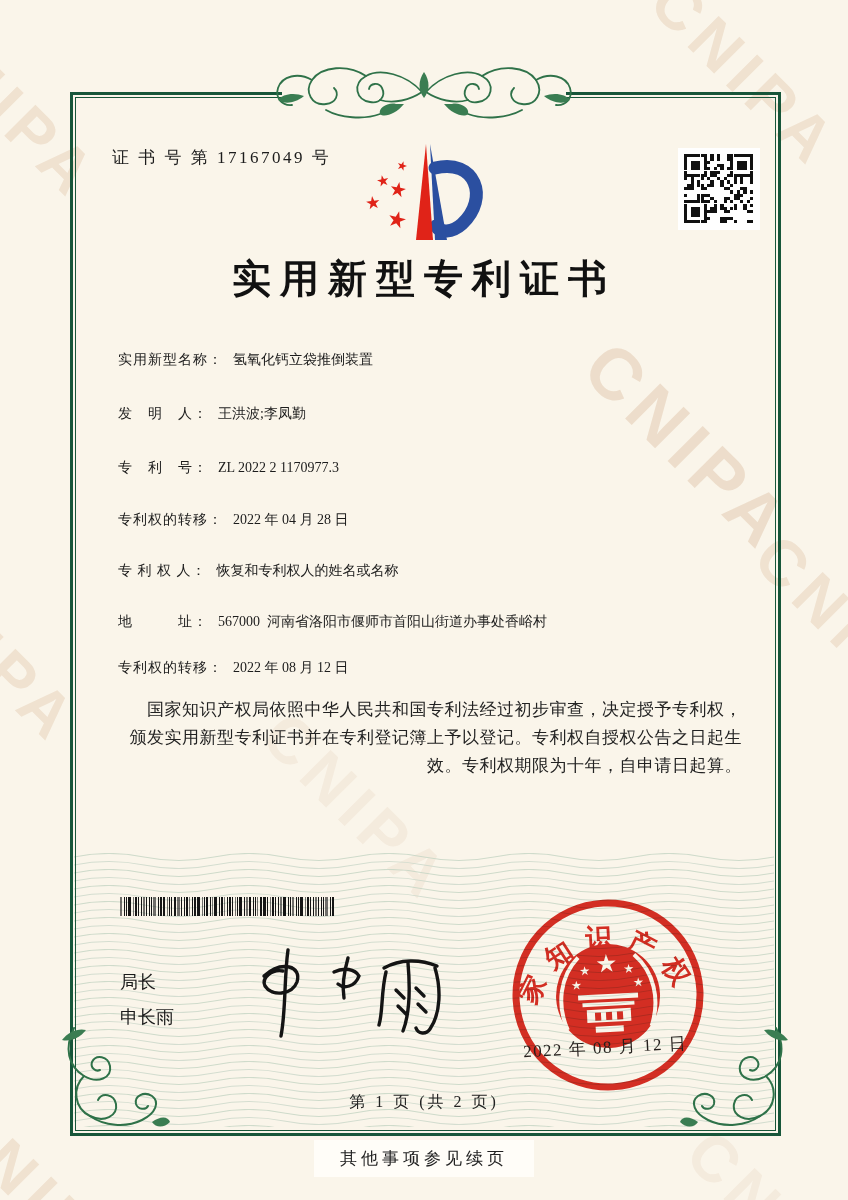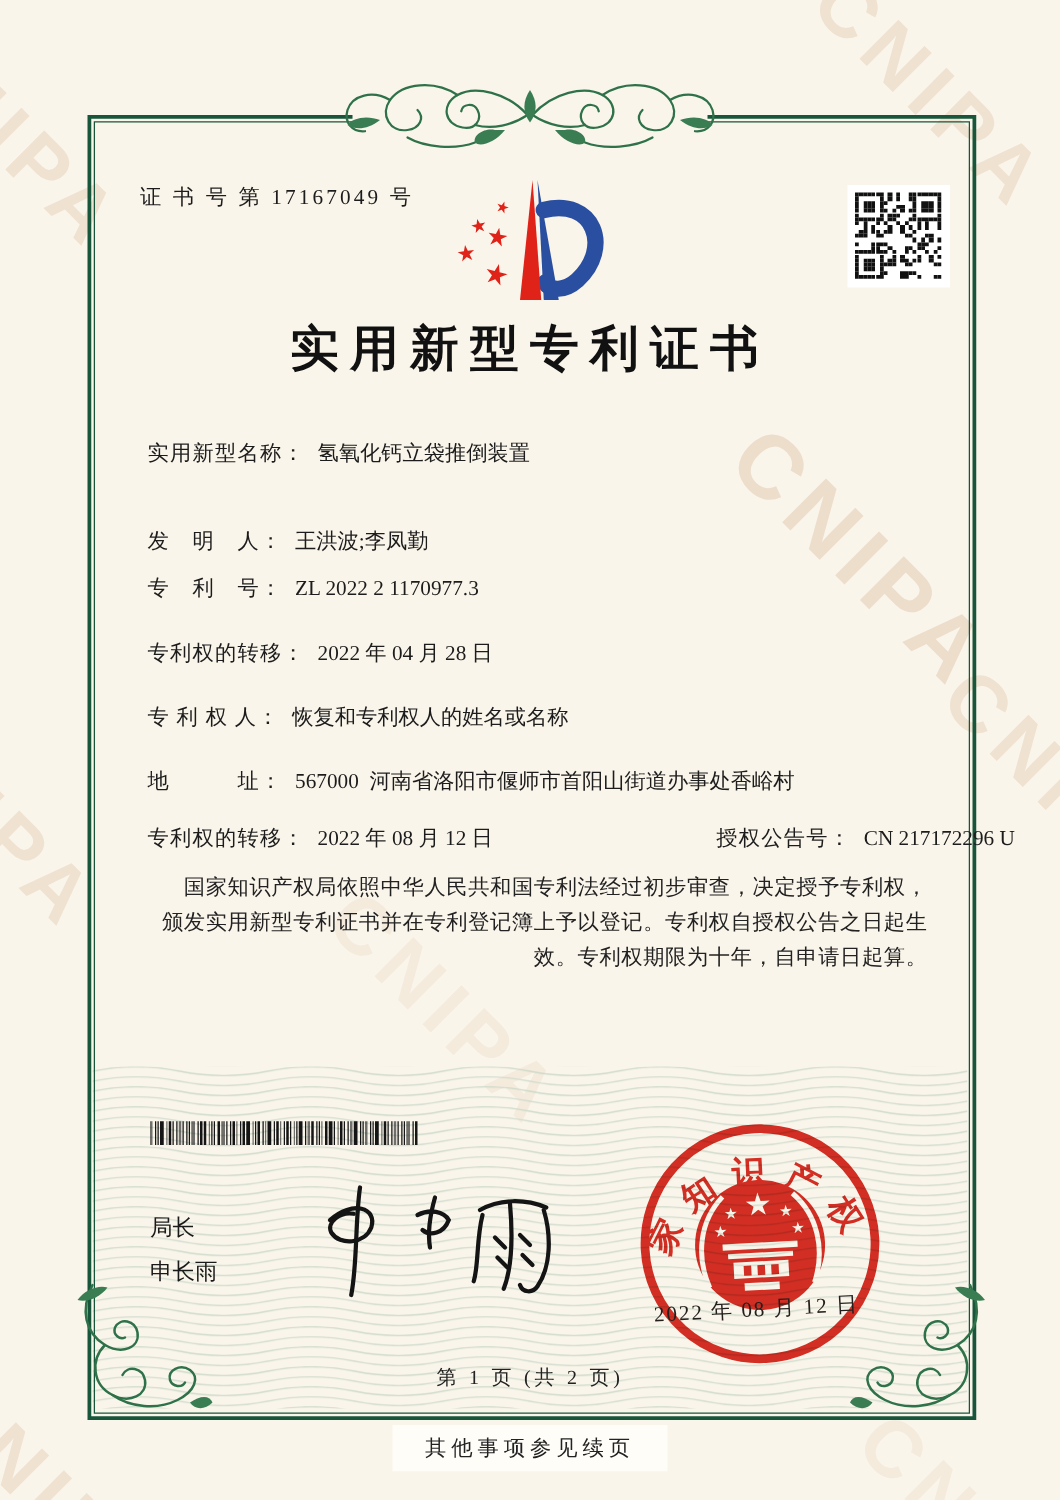--- a/index.html
+++ b/index.html
@@ -34,21 +34,21 @@
   .cert-no{position:absolute;left:112px;top:146px;z-index:4;
     font-size:17px;letter-spacing:2.5px;}
   .logo{position:absolute;left:340px;top:136px;z-index:4;}
   .qr{position:absolute;left:678px;top:148px;width:70px;height:70px;
     background:#fff;padding:6px;z-index:4;}
   .qr-grid{position:relative;width:70px;height:70px;background:#fff;}
   .qr-grid i{position:absolute;width:3.3px;height:3.3px;background:#111;}
   .title{position:absolute;left:0;right:0;top:252px;z-index:4;
     text-align:center;font-size:39px;font-weight:bold;letter-spacing:9px;color:#111;}
   
-  .row{position:absolute;left:118px;z-index:4;font-size:17px;}
+  .row{position:absolute;left:118px;z-index:4;font-size:14px;}
   .flabel{letter-spacing:1px;}
   .fvalue{margin-left:10px;white-space:pre;}
   .grant2{position:absolute;left:455px;top:0;}
   
   .body-text{position:absolute;left:110px;top:696px;width:632px;z-index:4;text-align:right;}
   .body-text p{margin:0;font-size:17px;line-height:1.64;text-indent:2em;
     letter-spacing:0.5px;color:#222;}
   
   .barcode{position:absolute;left:120px;top:897px;width:220px;height:19px;
     z-index:4;font-size:0;}
@@ -359,40 +359,37 @@
       <i style="left:62.7px;top:66.0px"></i>
       <i style="left:66.0px;top:66.0px"></i>
     </div>
 </div>
 
 <div class="title">实用新型专利证书</div>
 
 <div class="row" style="top:351px">
   <span class="flabel">实用新型名称：</span><span class="fvalue">氢氧化钙立袋推倒装置</span>
 </div>
-<div class="row" style="top:421px">
+<div class="row" style="top:405px">
   <span class="flabel">发　明　人：</span><span class="fvalue">王洪波;李凤勤</span>
 </div>
 <div class="row" style="top:459px">
   <span class="flabel">专　利　号：</span><span class="fvalue">ZL 2022 2 1170977.3</span>
 </div>
 <div class="row" style="top:511px">
   <span class="flabel">专利权的转移：</span><span class="fvalue">2022 年 04 月 28 日</span>
 </div>
 <div class="row" style="top:562px">
   <span class="flabel">专 利 权 人：</span><span class="fvalue">恢复和专利权人的姓名或名称</span>
 </div>
 <div class="row" style="top:613px">
   <span class="flabel">地　　　址：</span><span class="fvalue">567000  河南省洛阳市偃师市首阳山街道办事处香峪村</span>
 </div>
 <div class="row" style="top:659px;right:0;left:118px">
   <span class="flabel">专利权的转移：</span><span class="fvalue">2022 年 08 月 12 日</span>
-  <span class="grant2">
-    <span class="flabel">授权公告号：</span><span class="fvalue">CN 217172296 U</span>
-  </span>
 </div>
 
 <div class="body-text">
   <p>国家知识产权局依照中华人民共和国专利法经过初步审查，决定授予专利权，颁发实用新型专利证书并在专利登记簿上予以登记。专利权自授权公告之日起生效。专利权期限为十年，自申请日起算。</p>
 </div>
 
 <div class="barcode"><b style="width:2px;margin-right:2px;opacity:0.6"></b><b style="width:1px;margin-right:1px;opacity:1"></b><b style="width:1px;margin-right:1px;opacity:1"></b><b style="width:3px;margin-right:2px;opacity:1"></b><b style="width:1px;margin-right:1px;opacity:0.6"></b><b style="width:2px;margin-right:1px;opacity:1"></b><b style="width:1px;margin-right:2px;opacity:1"></b><b style="width:1px;margin-right:1px;opacity:1"></b><b style="width:2px;margin-right:1px;opacity:0.6"></b><b style="width:1px;margin-right:2px;opacity:1"></b><b style="width:1px;margin-right:1px;opacity:1"></b><b style="width:1px;margin-right:1px;opacity:1"></b><b style="width:3px;margin-right:2px;opacity:0.6"></b><b style="width:1px;margin-right:1px;opacity:1"></b><b style="width:2px;margin-right:1px;opacity:1"></b><b style="width:2px;margin-right:2px;opacity:1"></b><b style="width:1px;margin-right:1px;opacity:0.6"></b><b style="width:1px;margin-right:1px;opacity:1"></b><b style="width:1px;margin-right:2px;opacity:1"></b><b style="width:2px;margin-right:1px;opacity:1"></b><b style="width:3px;margin-right:1px;opacity:0.6"></b><b style="width:1px;margin-right:2px;opacity:1"></b><b style="width:1px;margin-right:1px;opacity:1"></b><b style="width:2px;margin-right:1px;opacity:1"></b><b style="width:1px;margin-right:2px;opacity:0.6"></b><b style="width:1px;margin-right:1px;opacity:1"></b><b style="width:2px;margin-right:1px;opacity:1"></b><b style="width:3px;margin-right:2px;opacity:1"></b><b style="width:1px;margin-right:1px;opacity:0.6"></b><b style="width:1px;margin-right:1px;opacity:1"></b><b style="width:2px;margin-right:2px;opacity:1"></b><b style="width:1px;margin-right:1px;opacity:1"></b><b style="width:1px;margin-right:1px;opacity:0.6"></b><b style="width:3px;margin-right:2px;opacity:1"></b><b style="width:1px;margin-right:1px;opacity:1"></b><b style="width:2px;margin-right:1px;opacity:1"></b><b style="width:1px;margin-right:2px;opacity:0.6"></b><b style="width:1px;margin-right:1px;opacity:1"></b><b style="width:2px;margin-right:1px;opacity:1"></b><b style="width:1px;margin-right:2px;opacity:1"></b><b style="width:1px;margin-right:1px;opacity:0.6"></b><b style="width:1px;margin-right:1px;opacity:1"></b><b style="width:3px;margin-right:2px;opacity:1"></b><b style="width:1px;margin-right:1px;opacity:1"></b><b style="width:2px;margin-right:1px;opacity:0.6"></b><b style="width:2px;margin-right:2px;opacity:1"></b><b style="width:1px;margin-right:1px;opacity:1"></b><b style="width:1px;margin-right:1px;opacity:1"></b><b style="width:1px;margin-right:2px;opacity:0.6"></b><b style="width:2px;margin-right:1px;opacity:1"></b><b style="width:3px;margin-right:1px;opacity:1"></b><b style="width:1px;margin-right:2px;opacity:1"></b><b style="width:1px;margin-right:1px;opacity:0.6"></b><b style="width:2px;margin-right:1px;opacity:1"></b><b style="width:1px;margin-right:2px;opacity:1"></b><b style="width:1px;margin-right:1px;opacity:1"></b><b style="width:2px;margin-right:1px;opacity:0.6"></b><b style="width:3px;margin-right:2px;opacity:1"></b><b style="width:1px;margin-right:1px;opacity:1"></b><b style="width:1px;margin-right:1px;opacity:1"></b><b style="width:2px;margin-right:2px;opacity:0.6"></b><b style="width:1px;margin-right:1px;opacity:1"></b><b style="width:1px;margin-right:1px;opacity:1"></b><b style="width:3px;margin-right:2px;opacity:1"></b><b style="width:1px;margin-right:1px;opacity:0.6"></b><b style="width:2px;margin-right:1px;opacity:1"></b><b style="width:1px;margin-right:2px;opacity:1"></b><b style="width:1px;margin-right:1px;opacity:1"></b><b style="width:2px;margin-right:1px;opacity:0.6"></b><b style="width:1px;margin-right:2px;opacity:1"></b><b style="width:1px;margin-right:1px;opacity:1"></b><b style="width:1px;margin-right:1px;opacity:1"></b><b style="width:3px;margin-right:2px;opacity:0.6"></b><b style="width:1px;margin-right:1px;opacity:1"></b><b style="width:2px;margin-right:1px;opacity:1"></b></div>
 
 <div class="signer t1">局长</div>
 <div class="signer t2">申长雨</div>

